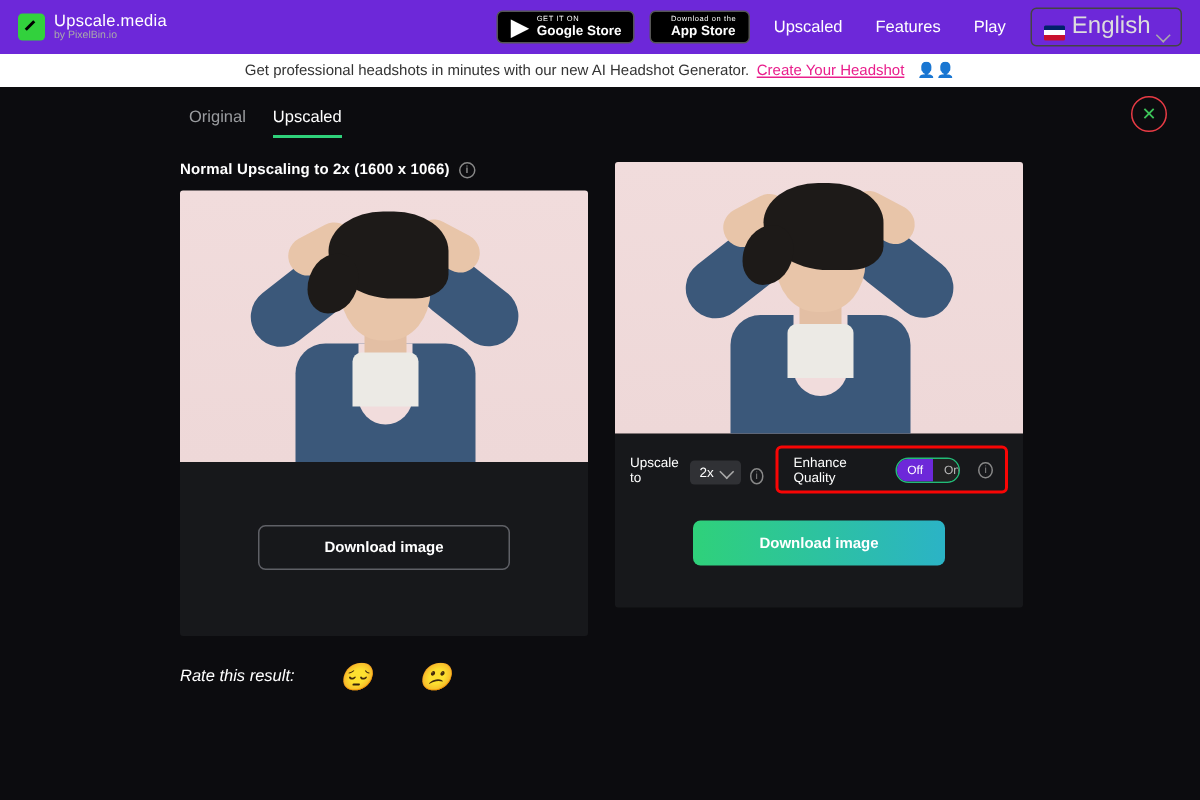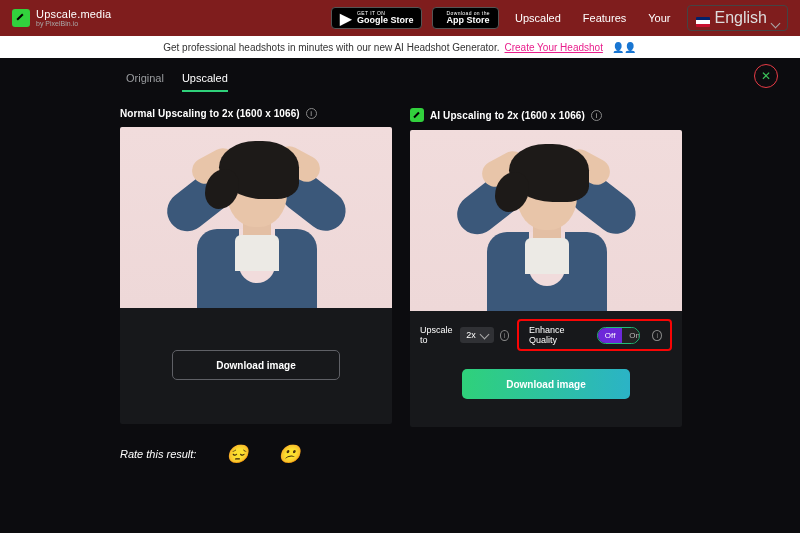--- a/index.html
+++ b/index.html
@@ -1,17 +1,17 @@
 <!DOCTYPE html>
 <html><head>
 <meta charset="utf-8">
 <style>
   * { box-sizing: border-box; margin: 0; padding: 0; }
   body { background: #0c0c0f; font-family: -apple-system, BlinkMacSystemFont, "Segoe UI", Arial, sans-serif; color: #fff; width: 800px; height: 533px; overflow: hidden; }
-  .topbar { background: #7f1d1d; height: 36px; display: flex; align-items: center; padding: 0 12px; gap: 10px; }
+  .topbar { background: #6d28d9; height: 36px; display: flex; align-items: center; padding: 0 12px; gap: 10px; }
   .brand { display: flex; align-items: center; gap: 6px; }
   .brand-logo { width: 18px; height: 18px; background: #32d13d; border-radius: 3px; position: relative; }
   .brand-logo:after { content:""; position:absolute; left:4px; top:7px; width:8px; height:2px; background:#000; transform:rotate(-45deg);}
   .brand-text { line-height: 1; }
   .brand-title { font-size: 11px; font-weight: 500; letter-spacing: .2px; }
   .brand-sub { font-size: 7px; color: #aaa; }
   .spacer-flex { flex: 1; }
   .store-badge { height: 22px; border: 1px solid #555; border-radius: 4px; background: #000; padding: 2px 8px; display: flex; align-items: center; gap: 5px; color: #fff; }
   .store-badge .tiny { font-size: 5px; line-height: 1; letter-spacing: .4px; }
   .store-badge .big { font-size: 9px; font-weight: 600; line-height: 1; }
@@ -42,21 +42,21 @@
   .shirt { position:absolute; left:64px; top:88px; width:44px; height:36px; background:#eceae5; border-radius:6px 6px 0 0; }
   .jacket { position:absolute; left:26px; top:82px; width:120px; height:100px; background:#3b587a; border-radius:20px 20px 4px 4px; }
   .jacket:before { content:""; position:absolute; left:42px; top:0; width:36px; height:54px; background:#f1dcdc; border-radius:0 0 20px 20px; }
   .arm-l { position:absolute; left:8px; top:20px; width:40px; height:70px; background:#3b587a; border-radius:20px; transform:rotate(52deg); }
   .arm-r { position:absolute; right:8px; top:18px; width:40px; height:72px; background:#3b587a; border-radius:20px; transform:rotate(-52deg); }
   .fore-l { position:absolute; left:30px; top:-4px; width:26px; height:46px; background:#e8c5a9; border-radius:14px; transform:rotate(62deg); }
   .fore-r { position:absolute; right:30px; top:-6px; width:26px; height:46px; background:#e8c5a9; border-radius:14px; transform:rotate(-62deg); }
   .under { background: #17181b; border-radius: 0 0 2px 2px; padding: 8px 10px 0; height: 116px; }
   .controls-row { display: flex; align-items: center; justify-content: flex-end; gap: 8px; height: 32px; font-size: 9px; }
   .red-highlight { border: 2.5px solid #f90505; border-radius: 4px; padding: 3px 8px 3px 10px; display: flex; align-items: center; gap: 12px; height: 32px; }
-  .upscale-ctl { display: flex; align-items: center; gap: 6px; }
+  .upscale-ctl { display: flex; align-items: flex-end; gap: 6px; }
   .select { background: #303135; border-radius: 3px; padding: 3px 6px; display: flex; align-items: center; gap: 5px; cursor: pointer; font-size:9px; }
   .toggle { display: flex; align-items: center; border-radius: 10px; overflow: hidden; font-size: 8px; cursor: pointer; border:1px solid #2b7; }
   .toggle span { padding: 3px 7px; }
   .toggle .on-state { background: #6d28d9; color: #fff; }
   .toggle .off-state { background: #222; color: #bbb; }
   .dl-btn { margin: 18px auto 0; display: flex; align-items: center; justify-content: center; width: 168px; height: 30px; border-radius: 5px; font-size: 10px; font-weight: 600; cursor: pointer; }
   .dl-outline { border: 1px solid #5f6066; color: #fff; background: transparent; margin-top:34px; }
   .dl-fill { background: linear-gradient(90deg, #2fd17a 0%, #2bb3c6 100%); color: #fff; }
   .rate-row { text-align: center; margin-top: 16px; font-size: 11px; color: #fff; display: flex; align-items: center; justify-content: flex-start; gap: 30px; font-style: italic; }
   .emoji { font-size: 18px; cursor: pointer; }
@@ -82,21 +82,21 @@
   </div>
   <div class="store-badge">
     <span></span>
     <div>
       <div class="tiny">Download on the</div>
       <div class="big">App Store</div>
     </div>
   </div>
   <div class="nav-link">Upscaled</div>
   <div class="nav-link">Features</div>
-  <div class="nav-link">Your</div>
+  <div class="nav-link">Play</div>
   <div class="lang">
     <div class="flag"></div>
     <span>English</span>
     <span class="chev"></span>
   </div>
 </div>
 
 <div class="promo-bar">
   <span>Get professional headshots in minutes with our new AI Headshot Generator.</span>
   <span class="promo-link">Create Your Headshot</span>
@@ -133,25 +133,20 @@
             <div class="hair"></div>
             <div class="hair2"></div>
           </div>
       </div>
       <div class="under">
         <div class="dl-btn dl-outline">Download image</div>
       </div>
     </div>
 
     <div class="panel">
-      <div class="panel-title">
-        <span class="ai-logo"></span>
-        <span>AI Upscaling to 2x (1600 x 1066)</span>
-        <span class="info-icon">i</span>
-      </div>
       <div class="img-box">
         <div class="person">
             <div class="arm-l"></div>
             <div class="arm-r"></div>
             <div class="fore-l"></div>
             <div class="fore-r"></div>
             <div class="jacket"></div>
             <div class="neck"></div>
             <div class="shirt"></div>
             <div class="head"></div>

